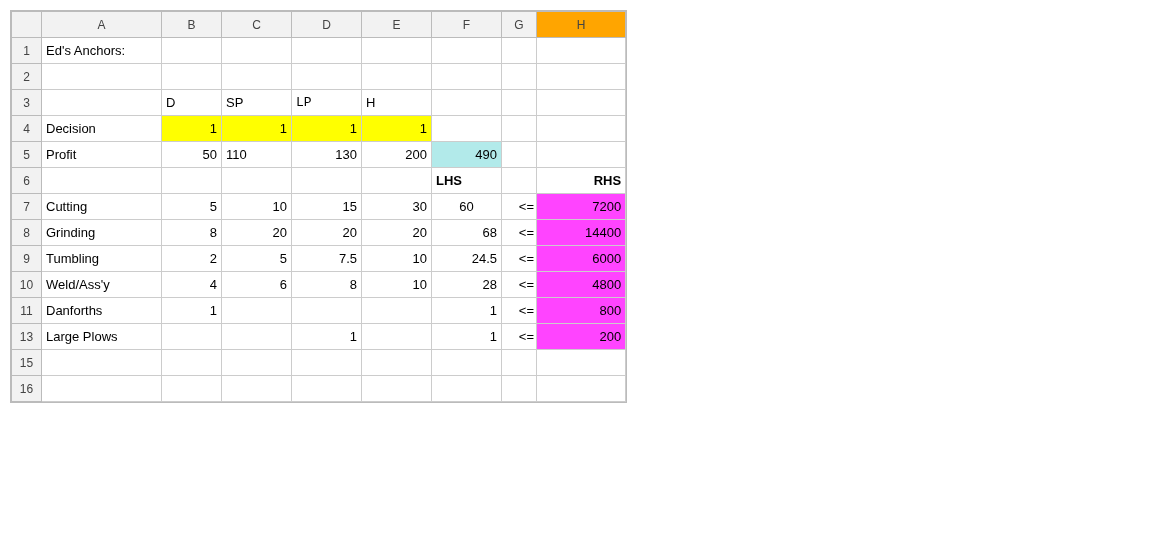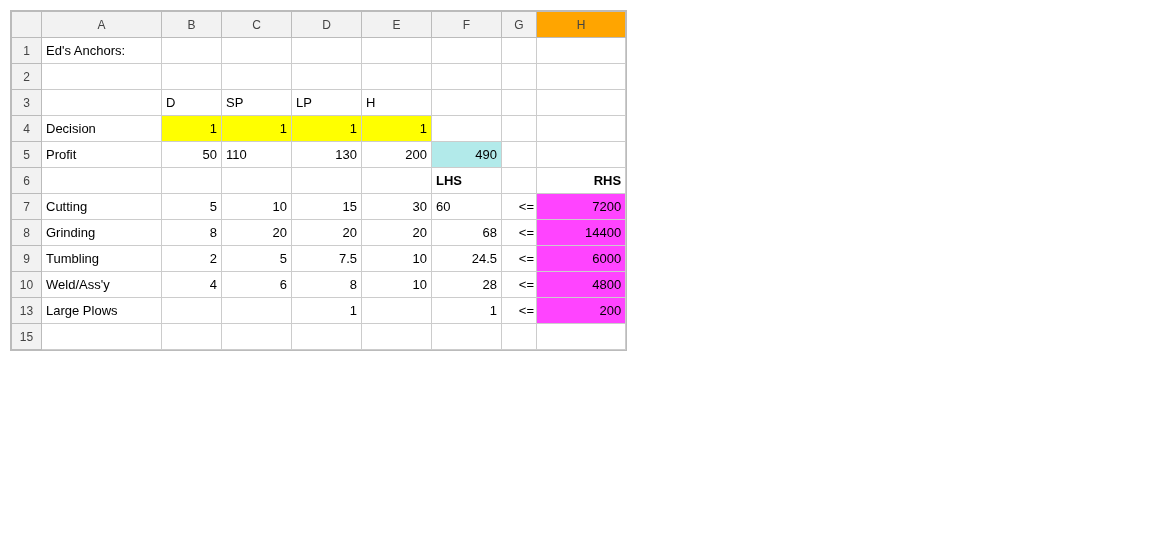--- a/index.html
+++ b/index.html
@@ -101,21 +101,21 @@
           <td style="text-align: right;"></td>
           <td style="text-align: right;"></td>
           <td style="text-align: right; padding-right: 2px;"></td>
           <td style="text-align: right;"></td>
         </tr>
         <tr>
           <th class="row-header col-rownum">3</th>
           <td style="text-align: left;"></td>
           <td style="text-align: left;">D</td>
           <td style="text-align: left;">SP</td>
-          <td style="text-align: left;">LP</td>
+          <td style="text-align: left; font-family: Liberation Mono, monospace;">LP</td>
           <td style="text-align: left;">H</td>
           <td style="text-align: right;"></td>
           <td style="text-align: right; padding-right: 2px;"></td>
           <td style="text-align: right;"></td>
         </tr>
         <tr>
           <th class="row-header col-rownum">4</th>
           <td style="text-align: left;">Decision</td>
           <td style="text-align: right; background-color: rgb(255, 255, 0);">1</td>
           <td style="text-align: right; background-color: rgb(255, 255, 0);">1</td>
@@ -147,21 +147,21 @@
           <td style="text-align: right; padding-right: 2px;"></td>
           <td style="text-align: right; font-weight: bold; margin-top: 48px;">RHS</td>
         </tr>
         <tr>
           <th class="row-header col-rownum">7</th>
           <td style="text-align: left;">Cutting</td>
           <td style="text-align: right;">5</td>
           <td style="text-align: right;">10</td>
           <td style="text-align: right;">15</td>
           <td style="text-align: right;">30</td>
-          <td style="text-align: left;">60</td>
+          <td style="text-align: center;">60</td>
           <td style="text-align: right; padding-right: 2px;">&lt;=</td>
           <td style="text-align: right; background-color: rgb(255, 68, 255);">7200</td>
         </tr>
         <tr>
           <th class="row-header col-rownum">8</th>
           <td style="text-align: left;">Grinding</td>
           <td style="text-align: right;">8</td>
           <td style="text-align: right;">20</td>
           <td style="text-align: right;">20</td>
           <td style="text-align: right;">20</td>
@@ -185,32 +185,54 @@
           <td style="text-align: left;">Weld/Ass'y</td>
           <td style="text-align: right;">4</td>
           <td style="text-align: right;">6</td>
           <td style="text-align: right;">8</td>
           <td style="text-align: right;">10</td>
           <td style="text-align: right;">28</td>
           <td style="text-align: right; padding-right: 2px;">&lt;=</td>
           <td style="text-align: right; background-color: rgb(255, 68, 255);">4800</td>
         </tr>
         <tr>
+          <th class="row-header col-rownum">11</th>
+          <td style="text-align: left;">Danforths</td>
+          <td style="text-align: right;">1</td>
+          <td style="text-align: right;"></td>
+          <td style="text-align: right;"></td>
+          <td style="text-align: right;"></td>
+          <td style="text-align: right;">1</td>
+          <td style="text-align: right; padding-right: 2px;">&lt;=</td>
+          <td style="text-align: right; background-color: rgb(255, 68, 255);">800</td>
+        </tr>
+        <tr>
           <th class="row-header col-rownum">13</th>
           <td style="text-align: left;">Large Plows</td>
           <td style="text-align: right;"></td>
           <td style="text-align: right;"></td>
           <td style="text-align: right;">1</td>
           <td style="text-align: right;"></td>
           <td style="text-align: right;">1</td>
           <td style="text-align: right; padding-right: 2px;">&lt;=</td>
           <td style="text-align: right; background-color: rgb(255, 68, 255);">200</td>
         </tr>
         <tr>
           <th class="row-header col-rownum">15</th>
+          <td style="text-align: left;"></td>
+          <td style="text-align: right;"></td>
+          <td style="text-align: right;"></td>
+          <td style="text-align: right;"></td>
+          <td style="text-align: right;"></td>
+          <td style="text-align: right;"></td>
+          <td style="text-align: right; padding-right: 2px;"></td>
+          <td style="text-align: right;"></td>
+        </tr>
+        <tr>
+          <th class="row-header col-rownum">16</th>
           <td style="text-align: left;"></td>
           <td style="text-align: right;"></td>
           <td style="text-align: right;"></td>
           <td style="text-align: right;"></td>
           <td style="text-align: right;"></td>
           <td style="text-align: right;"></td>
           <td style="text-align: right; padding-right: 2px;"></td>
           <td style="text-align: right;"></td>
         </tr>
       </tbody>

